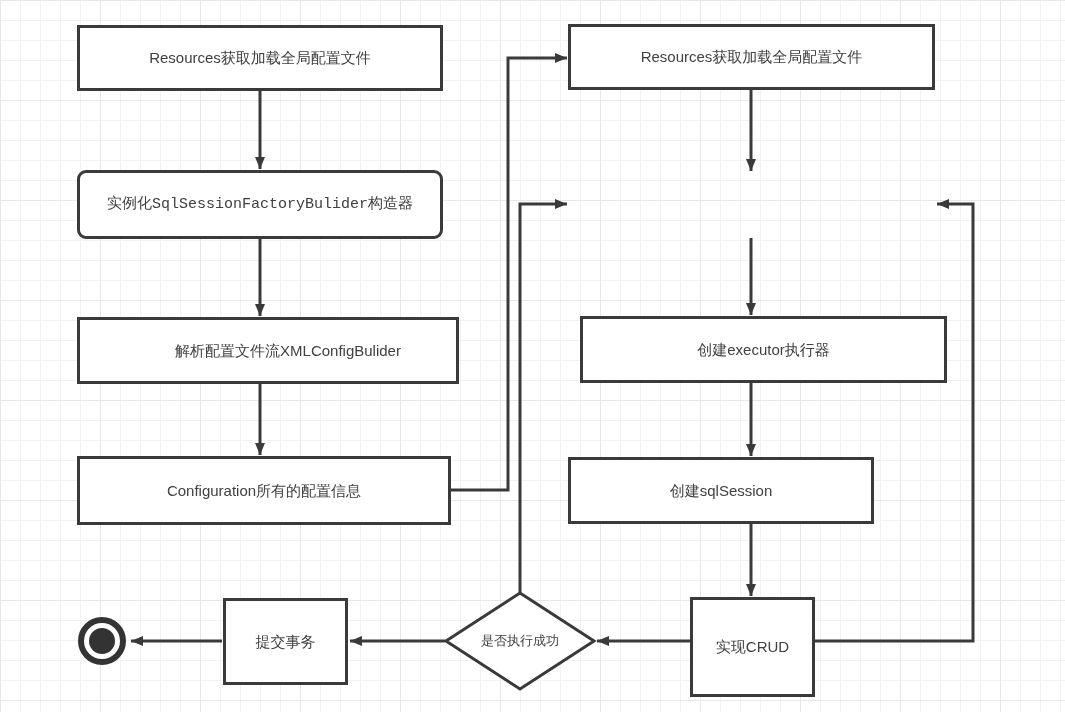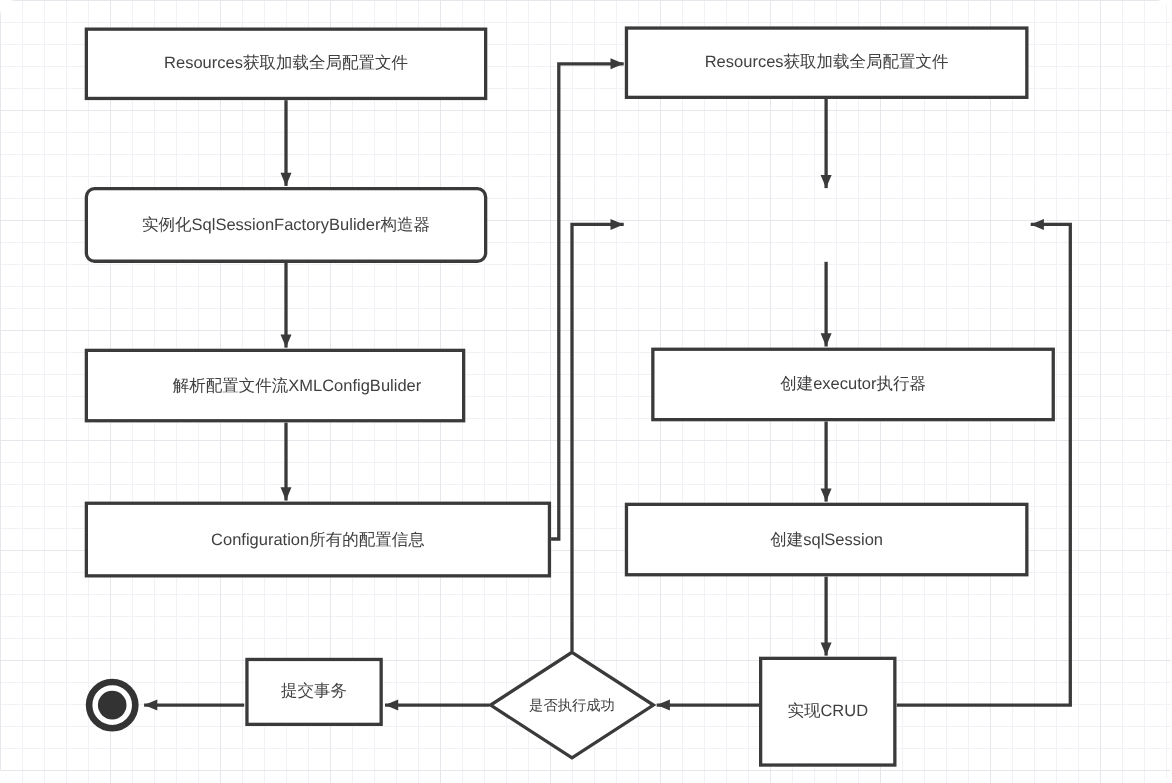--- a/index.html
+++ b/index.html
@@ -13,21 +13,20 @@
     width: 1065px;
     height: 712px;
     overflow: hidden;
     background-color: #ffffff;
     background-image:
       linear-gradient(to right, #e6e6ec 1px, transparent 1px),
       linear-gradient(to bottom, #e6e6ec 1px, transparent 1px),
       linear-gradient(to right, #f2f2f6 1px, transparent 1px),
       linear-gradient(to bottom, #f2f2f6 1px, transparent 1px);
     background-size: 100px 100px, 100px 100px, 20px 20px, 20px 20px;
-    border-radius: 15px;
   }
   svg.wires {
     position: absolute;
     left: 0;
     top: 0;
     pointer-events: none;
   }
   .node {
     position: absolute;
     box-sizing: border-box;
@@ -102,54 +101,54 @@
       <path d="M222 641 L131 641" marker-end="url(#arrow)"></path>
     </g>
 
     <polygon points="520,593 594,641 520,689 446,641" fill="#ffffff" stroke="#3a3a3a" stroke-width="3"></polygon>
   </svg>
 
   <div class="node" style="left:77px; top:25px; width:366px; height:66px;">
     <span>Resources获取加载全局配置文件</span>
   </div>
 
-  <div class="node rounded" style="left:77px; top:170px; width:366px; height:69px;">
+  <div class="node rounded" style="left:77px; top:170px; width:366px; height:69px;font-family:Liberation Mono, monospace;">
     <span>实例化SqlSessionFactoryBulider构造器</span>
   </div>
 
-  <div class="node" style="left:77px; top:317px; width:346px; height:67px;padding-left:48px;">
+  <div class="node" style="left:77px; top:317px; width:382px; height:67px;padding-left:48px;">
     <span>解析配置文件流XMLConfigBulider</span>
   </div>
 
-  <div class="node" style="left:77px; top:456px; width:424px; height:69px;">
+  <div class="node" style="left:77px; top:456px; width:374px; height:69px;">
     <span>Configuration所有的配置信息</span>
   </div>
 
   <div class="node" style="left:568px; top:24px; width:367px; height:66px;">
     <span>Resources获取加载全局配置文件</span>
   </div>
 
 
-  <div class="node" style="left:592px; top:316px; width:367px; height:67px;">
+  <div class="node" style="left:580px; top:316px; width:367px; height:67px;">
     <span>创建executor执行器</span>
   </div>
 
-  <div class="node" style="left:568px; top:457px; width:367px; height:67px;">
+  <div class="node" style="left:568px; top:457px; width:306px; height:67px;">
     <span>创建sqlSession</span>
   </div>
 
   <div class="node" style="left:690px; top:597px; width:125px; height:100px;">
     <span>实现CRUD</span>
   </div>
 
   <div class="float-label" style="left:450px; top:621px; width:140px; height:40px;">
     <span>是否执行成功</span>
   </div>
 
-  <div class="node" style="left:223px; top:598px; width:125px; height:62px;">
+  <div class="node" style="left:223px; top:598px; width:125px; height:87px;">
     <span>提交事务</span>
   </div>
 
   <div class="end-state">
     <div class="dot"></div>
   </div>
 
 </div>
 
 </body></html>

